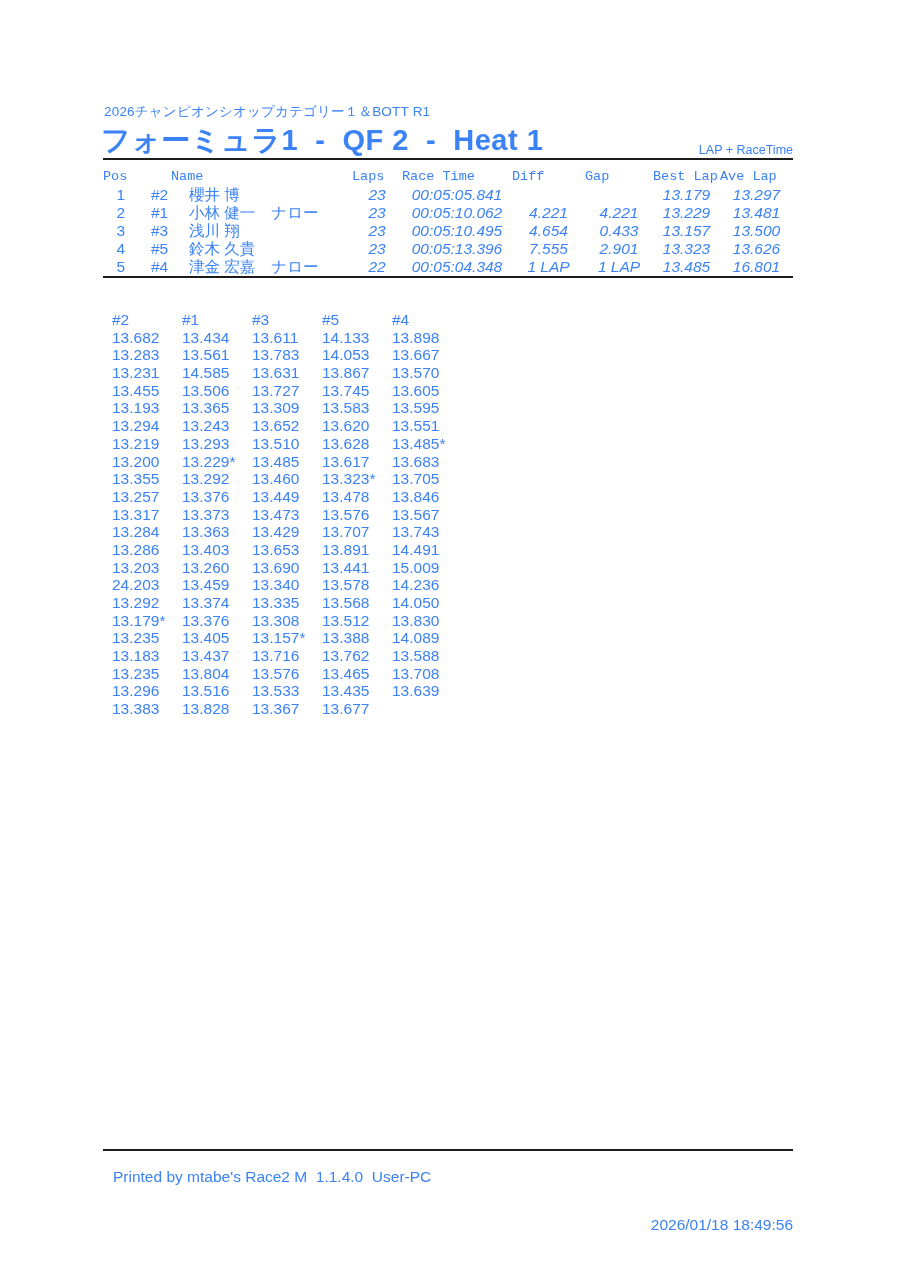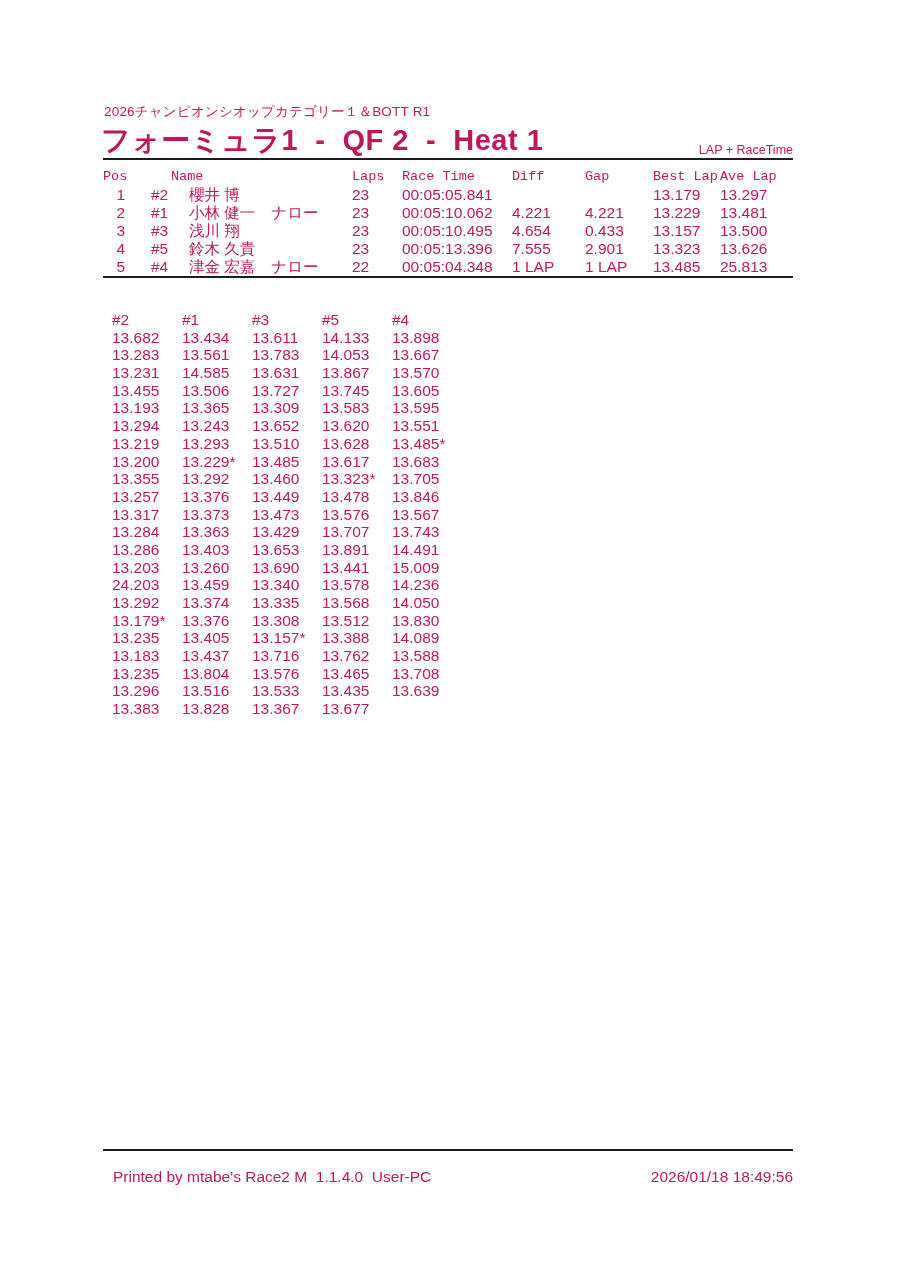--- a/index.html
+++ b/index.html
@@ -1,20 +1,20 @@
 <!DOCTYPE html>
 <html><head>
 <meta charset="utf-8">
 <style>
   html,body{margin:0;padding:0;background:#ffffff;}
   .page{
     position:relative;
     width:905px;height:1280px;
     background:#ffffff;
-    color:#be185d;
+    color:#3b82f6;
     font-family:"Liberation Sans","DejaVu Sans",sans-serif;
     overflow:hidden;
   }
   .pre{white-space:pre;}
 
   .cat-line{
     position:absolute;left:104px;top:103px;
     font-size:13.5px;letter-spacing:0.2px;
   }
   .race-title{
@@ -47,40 +47,40 @@
     position:absolute;left:103px;top:186px;width:690px;
   }
   .rrow{height:18px;font-size:15.5px;line-height:18px;}
   .h{text-align:left;}
   .h.left{text-align:left;}
   .c{overflow:visible;white-space:nowrap;}
   .c.pos{text-align:right;}
   .c.no{padding-left:26px;}
   .c.name{padding-left:18px;}
   .c.name .note{margin-left:16px;}
-  .c.num{text-align:left;}
+  .c.num{text-align:center;font-style:italic;}
 
   
   .lap-table{
     position:absolute;left:112px;top:311px;
   }
   .lrow{
     display:grid;
     grid-template-columns:repeat(5,70px);
     height:17.7px;line-height:17.7px;
     font-size:15.5px;
   }
   .lcell{text-align:left;white-space:nowrap;}
 
   .footer-left{
     position:absolute;left:113px;top:1168px;
     font-size:15.5px;
   }
   .footer-right{
-    position:absolute;right:112px;top:1168px;
+    position:absolute;right:112px;top:1216px;
     font-size:15.5px;
   }
 </style>
 </head>
 <body>
 
 <div class="page">
 
   <div class="cat-line pre">2026チャンピオンシオップカテゴリー１＆BOTT R1</div>
   <div class="race-title pre">フォーミュラ1  -  QF 2  -  Heat 1</div>
@@ -147,21 +147,21 @@
       </div>
       <div class="rgrid rrow">
         <div class="c pos">5</div>
         <div class="c no">#4</div>
         <div class="c name"><span>津金 宏嘉</span><span class="note">ナロー</span></div>
         <div class="c num">22</div>
         <div class="c num">00:05:04.348</div>
         <div class="c num">1 LAP</div>
         <div class="c num">1 LAP</div>
         <div class="c num">13.485</div>
-        <div class="c num">25.813</div>
+        <div class="c num">16.801</div>
       </div>
     </div>
 
   <div class="hrule" id="rule-results"></div>
 
   <div class="lap-table">
       <div class="lrow">
         <div class="lcell">#2</div>
         <div class="lcell">#1</div>
         <div class="lcell">#3</div>

